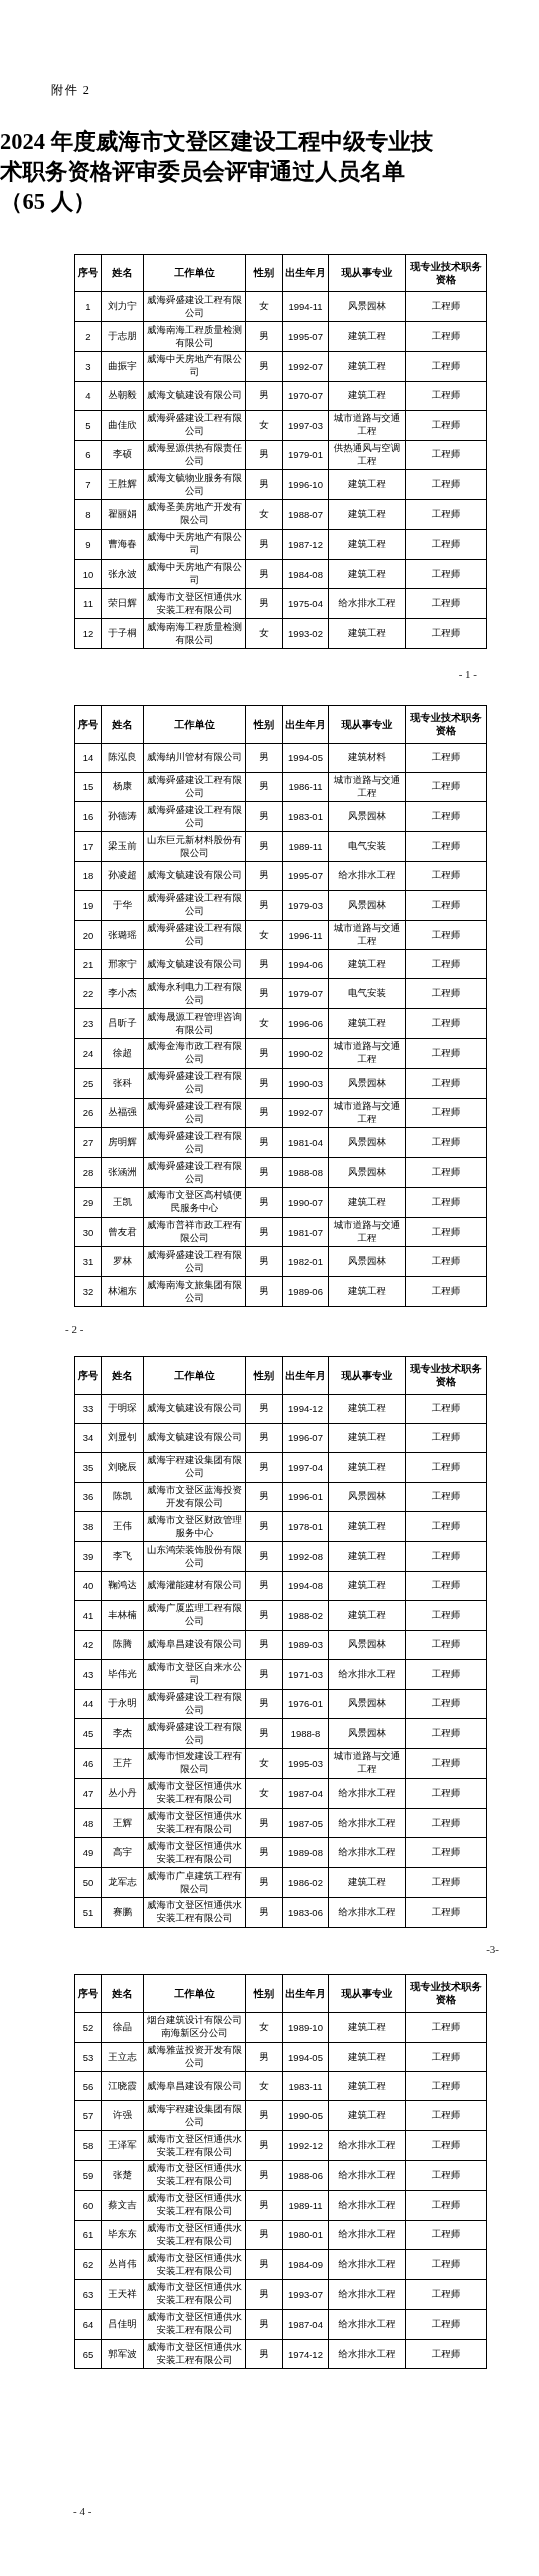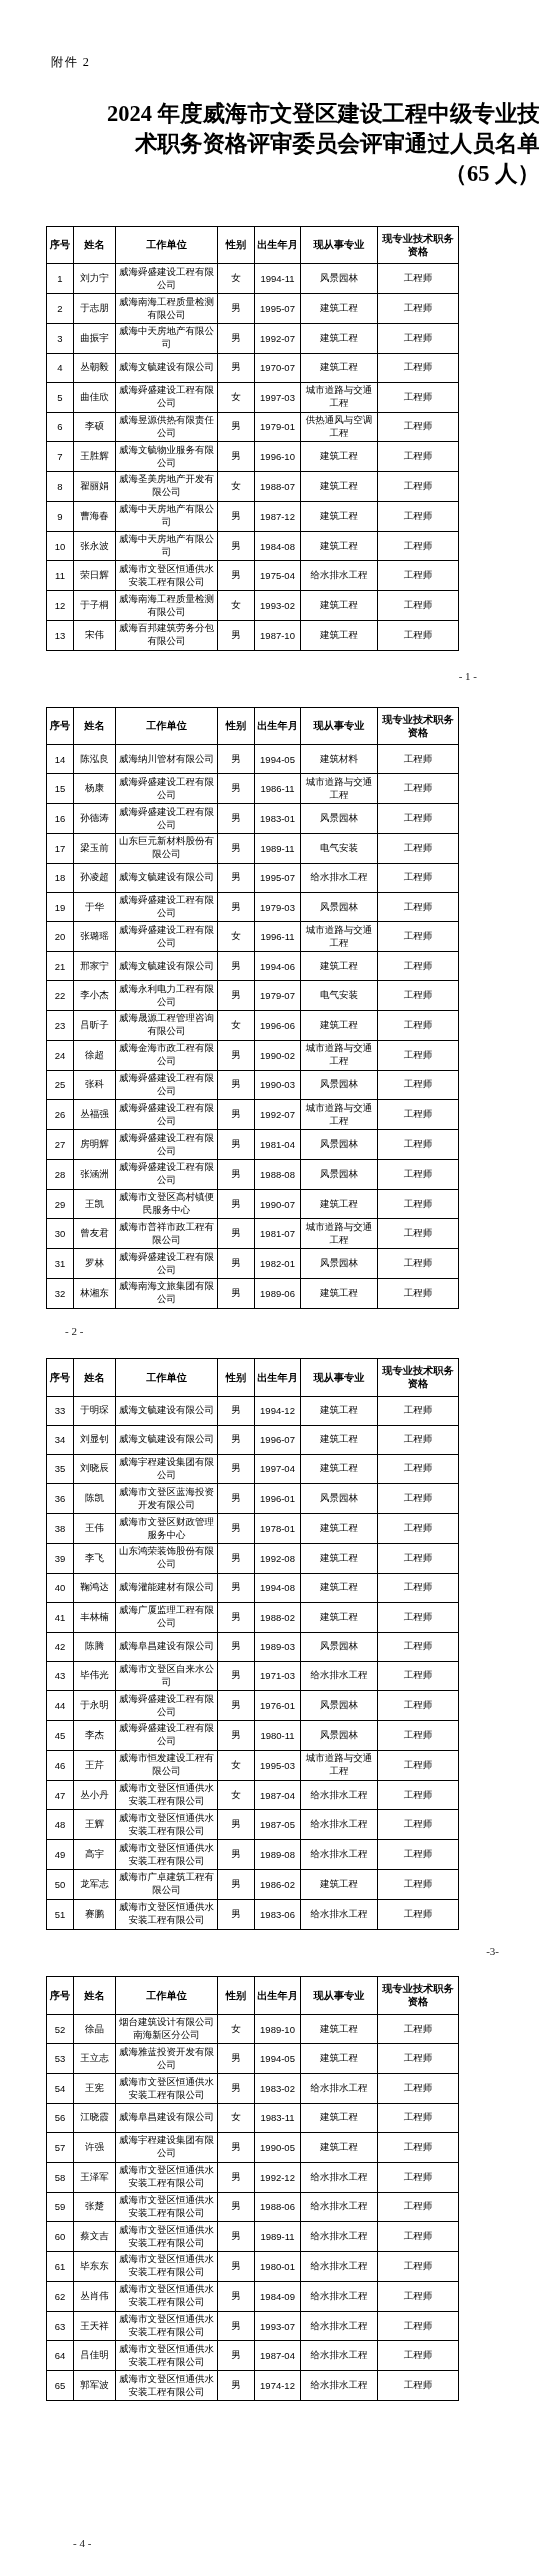--- a/index.html
+++ b/index.html
@@ -12,35 +12,36 @@
     position:relative;
     box-sizing:border-box;
     padding-top:56px;
     overflow:hidden;
   }
   .attachment{
     margin-left:51px;
     font-size:12.3px;
     line-height:13.6px;
     letter-spacing:1.4px;
+    margin-top:28px;
   }
   .title-block{
     margin-top:29px;
-    text-align:right;
+    text-align:left;
     font-weight:bold;
     font-size:22.5px;
     line-height:30px;
     font-family:"Liberation Serif","DejaVu Serif",serif;
   }
   .title-line{white-space:nowrap;}
   .roster{
     border-collapse:collapse;
     table-layout:fixed;
     width:412px;
-    margin-left:46px;
+    margin-left:74px;
     border:1.4px solid #000;
   }
   .roster td,.roster th{
     border:0.7px solid #000;
     font-size:9.5px;
     line-height:13px;
     text-align:center;
     vertical-align:middle;
     padding:1.4px 2px;
     word-break:break-all;
@@ -211,29 +212,20 @@
           </tr>
           <tr>
             <td class="num">12</td>
             <td>于子桐</td>
             <td>威海南海工程质量检测有限公司</td>
             <td>女</td>
             <td class="num">1993-02</td>
             <td>建筑工程</td>
             <td>工程师</td>
           </tr>
-          <tr>
-            <td class="num">13</td>
-            <td>宋伟</td>
-            <td>威海百邦建筑劳务分包有限公司</td>
-            <td>男</td>
-            <td class="num">1987-10</td>
-            <td>建筑工程</td>
-            <td>工程师</td>
-          </tr>
         </tbody>
       </table>
       <div class="gap-a"></div>
       <div class="page-marker marker-right">- 1 -</div>
       <div class="gap-b"></div>
       <table class="roster">
         <colgroup>
           <col style="width: 27px;">
           <col style="width: 42px;">
           <col style="width: 102px;">
@@ -549,21 +541,21 @@
             <td>男</td>
             <td class="num">1976-01</td>
             <td>风景园林</td>
             <td>工程师</td>
           </tr>
           <tr>
             <td class="num">45</td>
             <td>李杰</td>
             <td>威海舜盛建设工程有限公司</td>
             <td>男</td>
-            <td class="num">1980-11</td>
+            <td class="num">1988-8</td>
             <td>风景园林</td>
             <td>工程师</td>
           </tr>
           <tr>
             <td class="num">46</td>
             <td>王芹</td>
             <td>威海市恒发建设工程有限公司</td>
             <td>女</td>
             <td class="num">1995-03</td>
             <td>城市道路与交通工程</td>
@@ -653,29 +645,20 @@
           <tr>
             <td class="num">53</td>
             <td>王立志</td>
             <td>威海雅蓝投资开发有限公司</td>
             <td>男</td>
             <td class="num">1994-05</td>
             <td>建筑工程</td>
             <td>工程师</td>
           </tr>
           <tr>
-            <td class="num">54</td>
-            <td>王宪</td>
-            <td>威海市文登区恒通供水安装工程有限公司</td>
-            <td>男</td>
-            <td class="num">1983-02</td>
-            <td>给水排水工程</td>
-            <td>工程师</td>
-          </tr>
-          <tr>
             <td class="num">56</td>
             <td>江晓霞</td>
             <td>威海阜昌建设有限公司</td>
             <td>女</td>
             <td class="num">1983-11</td>
             <td>建筑工程</td>
             <td>工程师</td>
           </tr>
           <tr>
             <td class="num">57</td>

